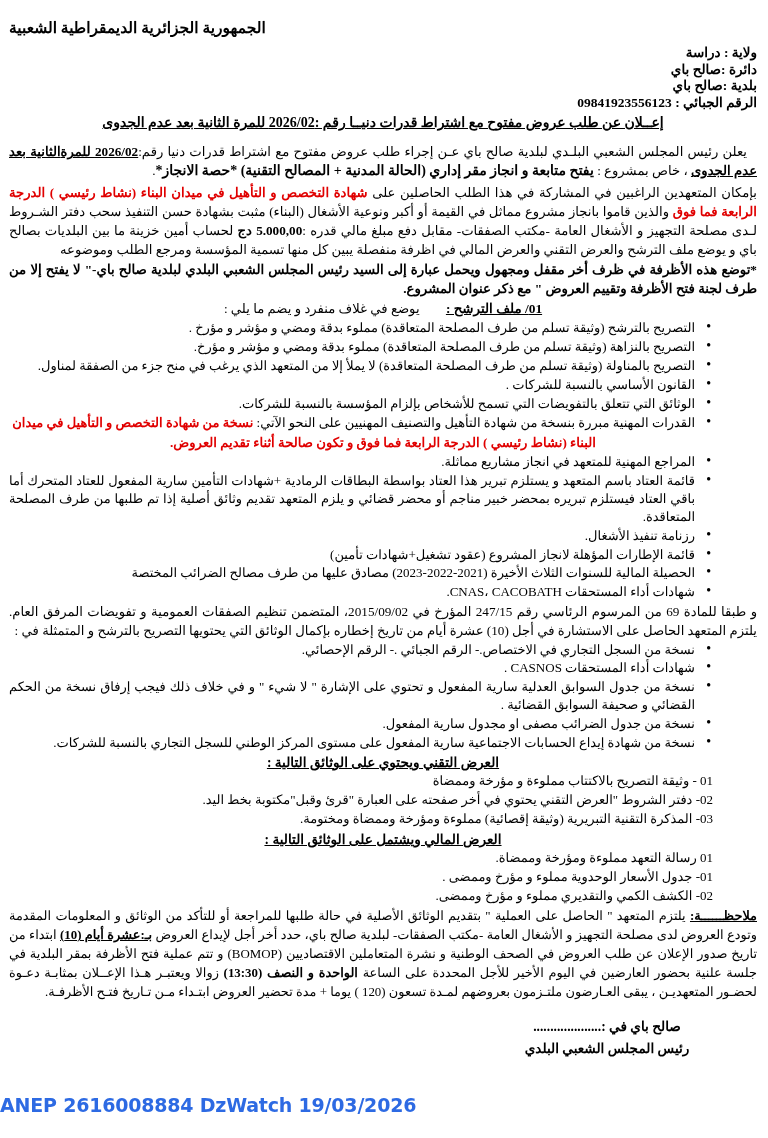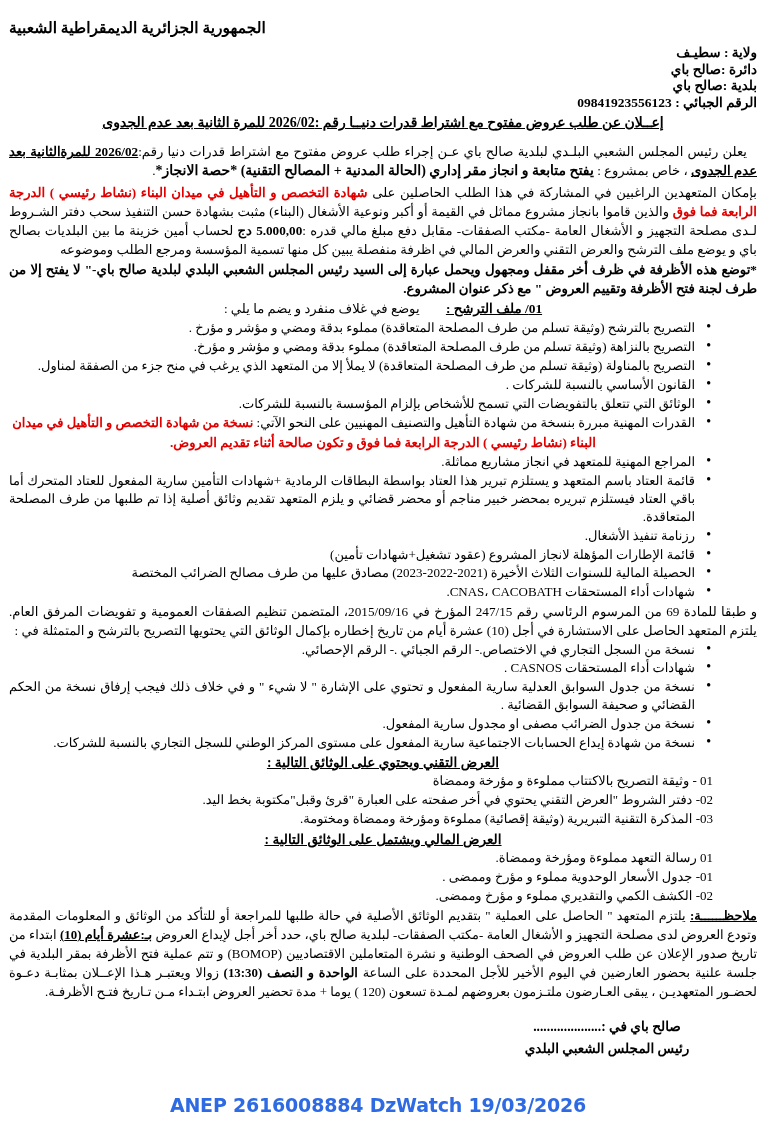--- a/index.html
+++ b/index.html
@@ -157,41 +157,40 @@
     font-size: 13.6px;
     margin-top: 2px;
   }
 
   
   .footer {
     position: absolute;
     left: 0;
     right: 12px;
     bottom: 22px;
-    text-align: center;
     direction: ltr;
   }
   .footer-text {
     display: inline-block;
     color: #2d6ae3;
     font-family: "DejaVu Sans", "Liberation Sans", sans-serif;
     font-weight: bold;
     font-size: 19px;
     letter-spacing: -0.2px;
   }
 </style>
 </head>
 <body>
 
 <div class="page">
 
   <div class="rep-title">الجمهورية الجزائرية الديمقراطية الشعبية</div>
 
   <div class="admin-block">
-    <div class="line">ولاية : سطيـف</div>
+    <div class="line">ولاية : دراسة</div>
     <div class="line">دائرة :صالح باي</div>
     <div class="line">بلدية :صالح باي</div>
     <div class="line tax-line">
       <span>الرقم الجبائي :</span>
       <span>09841923556123</span>
     </div>
   </div>
 
   <div class="ann-title">إعــلان عن طلب عروض مفتوح مع اشتراط قدرات دنيــا رقم :2026/02 للمرة الثانية بعد عدم الجدوى</div>
 
@@ -233,21 +232,21 @@
   <ul class="doclist tight">
     <li>المراجع المهنية للمتعهد في انجاز مشاريع مماثلة.</li>
     <li>قائمة العتاد باسم المتعهد و يستلزم تبرير هذا العتاد بواسطة البطاقات الرمادية +شهادات التأمين سارية المفعول للعتاد المتحرك أما باقي العتاد فيستلزم تبريره بمحضر خبير مناجم أو محضر قضائي و يلزم المتعهد تقديم وثائق أصلية إذا تم طلبها من طرف المصلحة المتعاقدة.</li>
     <li>رزنامة تنفيذ الأشغال.</li>
     <li>قائمة الإطارات المؤهلة لانجاز المشروع (عقود تشغيل+شهادات تأمين)</li>
     <li>الحصيلة المالية للسنوات الثلاث الأخيرة (2021-2022-2023) مصادق عليها من طرف مصالح الضرائب المختصة</li>
     <li>شهادات أداء المستحقات CNAS، CACOBATH.</li>
   </ul>
 
   <div class="para">
-    <span>و طبقا للمادة 69 من المرسوم الرئاسي رقم 247/15 المؤرخ في 2015/09/16، المتضمن تنظيم الصفقات العمومية و تفويضات المرفق</span>
+    <span>و طبقا للمادة 69 من المرسوم الرئاسي رقم 247/15 المؤرخ في 2015/09/02، المتضمن تنظيم الصفقات العمومية و تفويضات المرفق</span>
     <span>العام. يلتزم المتعهد الحاصل على الاستشارة في أجل (10) عشرة أيام من تاريخ إخطاره بإكمال الوثائق التي يحتويها التصريح بالترشح و</span>
     <span>المتمثلة في :</span>
   </div>
 
   <ul class="doclist tight">
     <li>نسخة من السجل التجاري في الاختصاص.- الرقم الجبائي .- الرقم الإحصائي.</li>
     <li>شهادات أداء المستحقات  CASNOS .</li>
     <li>نسخة من جدول السوابق العدلية سارية المفعول و تحتوي على الإشارة " لا شيء " و في خلاف ذلك فيجب إرفاق نسخة من الحكم القضائي و صحيفة السوابق القضائية .</li>
     <li>نسخة من جدول الضرائب مصفى او مجدول سارية المفعول.</li>
     <li>نسخة من شهادة إيداع الحسابات الاجتماعية سارية المفعول على مستوى المركز الوطني للسجل التجاري بالنسبة للشركات.</li>

